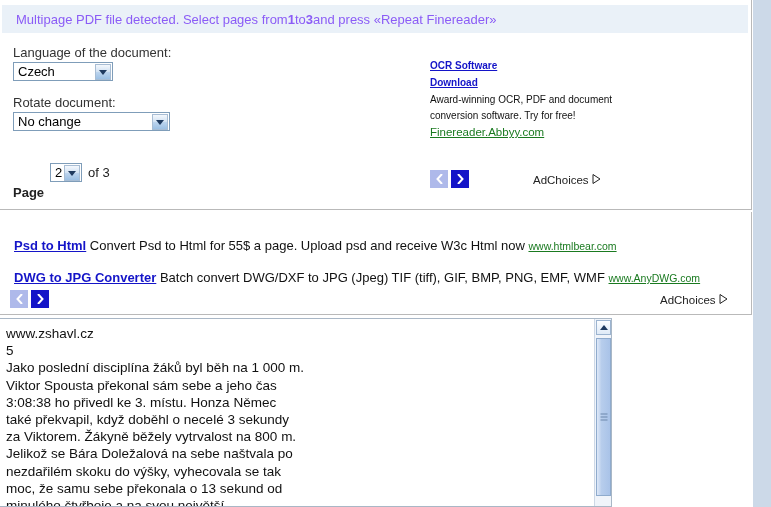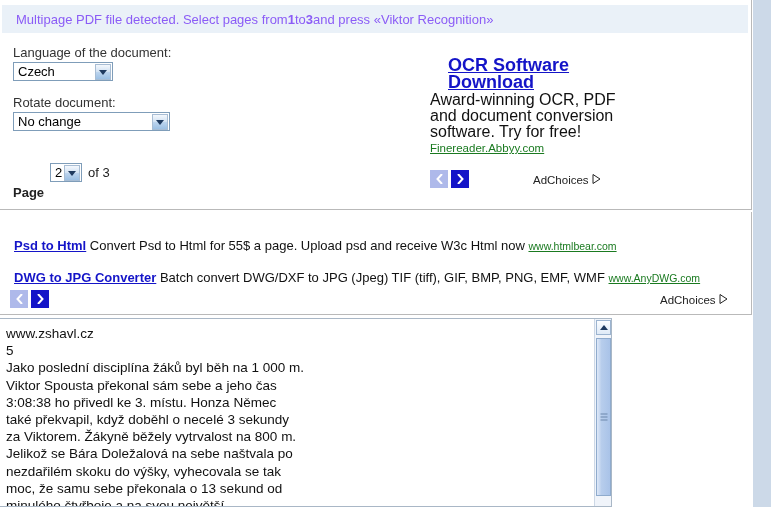--- a/index.html
+++ b/index.html
@@ -124,30 +124,29 @@
 
   
   .ad-top {
     position: absolute;
     left: 430px; top: 57px;
     width: 200px;
   }
   .ad-title {
     color: #1414c8;
     font-weight: bold;
-    font-size: 18px;
+    font-size: 10px;
     line-height: 17px;
     text-decoration: underline;
     cursor: pointer;
     display: inline-block;
-    margin-left: 18px;
   }
   .ad-desc {
     color: #111111;
-    font-size: 16px;
+    font-size: 10px;
     line-height: 16px;
     margin-top: 1px;
   }
   .ad-url {
     color: #1a7a20;
     font-size: 11.5px;
     text-decoration: underline;
     margin-top: 1px;
     cursor: pointer;
     display: inline-block;
@@ -292,21 +291,21 @@
 <div class="page-bg"></div>
 <div class="right-gutter"></div>
 
 <div class="top-panel">
 
   <div class="notice-bar">
     <span>Multipage PDF file detected. Select pages from </span>
       <b>1</b>
       <span> to </span>
       <b>3</b>
-      <span> and press «Viktor Recognition»</span>
+      <span> and press «Repeat Finereader»</span>
   </div>
 
   <div class="form-area">
 
     <div class="field-label">Language of the document:</div>
     <div class="xp-select" id="lang-select">
       <span class="val">Czech</span>
       <span class="arrow-btn">
         <svg width="8" height="5" viewBox="0 0 8 5">
             <path d="M0 0 L4 5 L8 0 Z" fill="#1f3a5f"></path>

